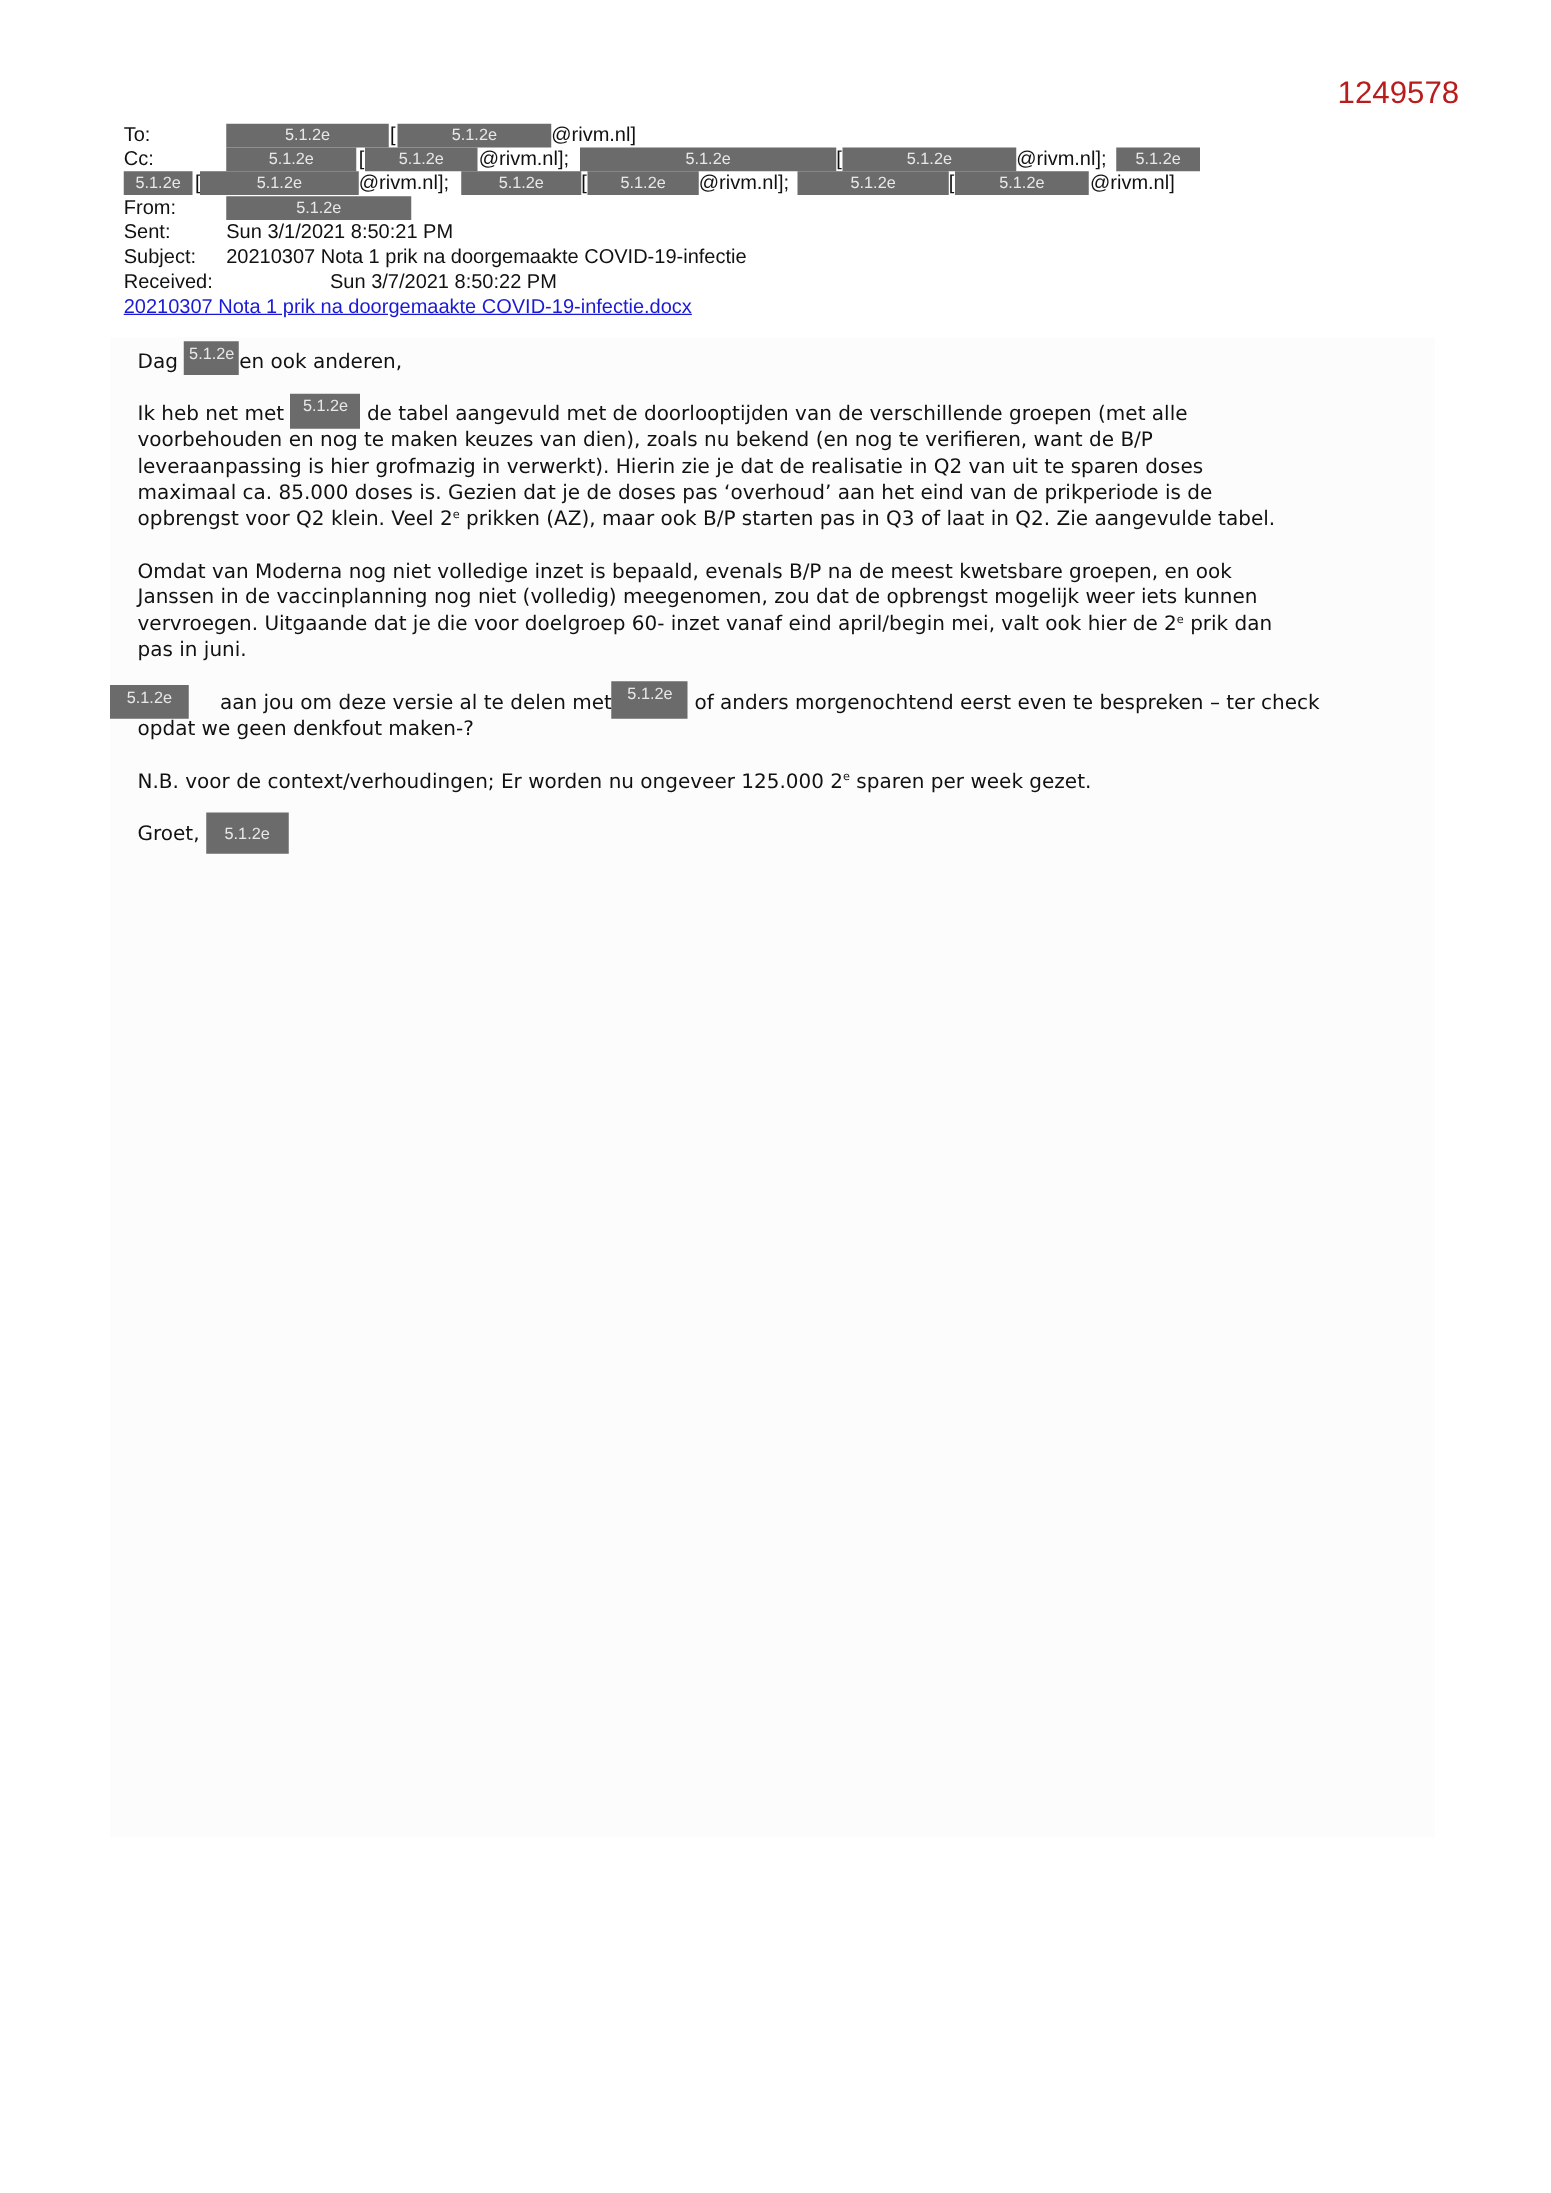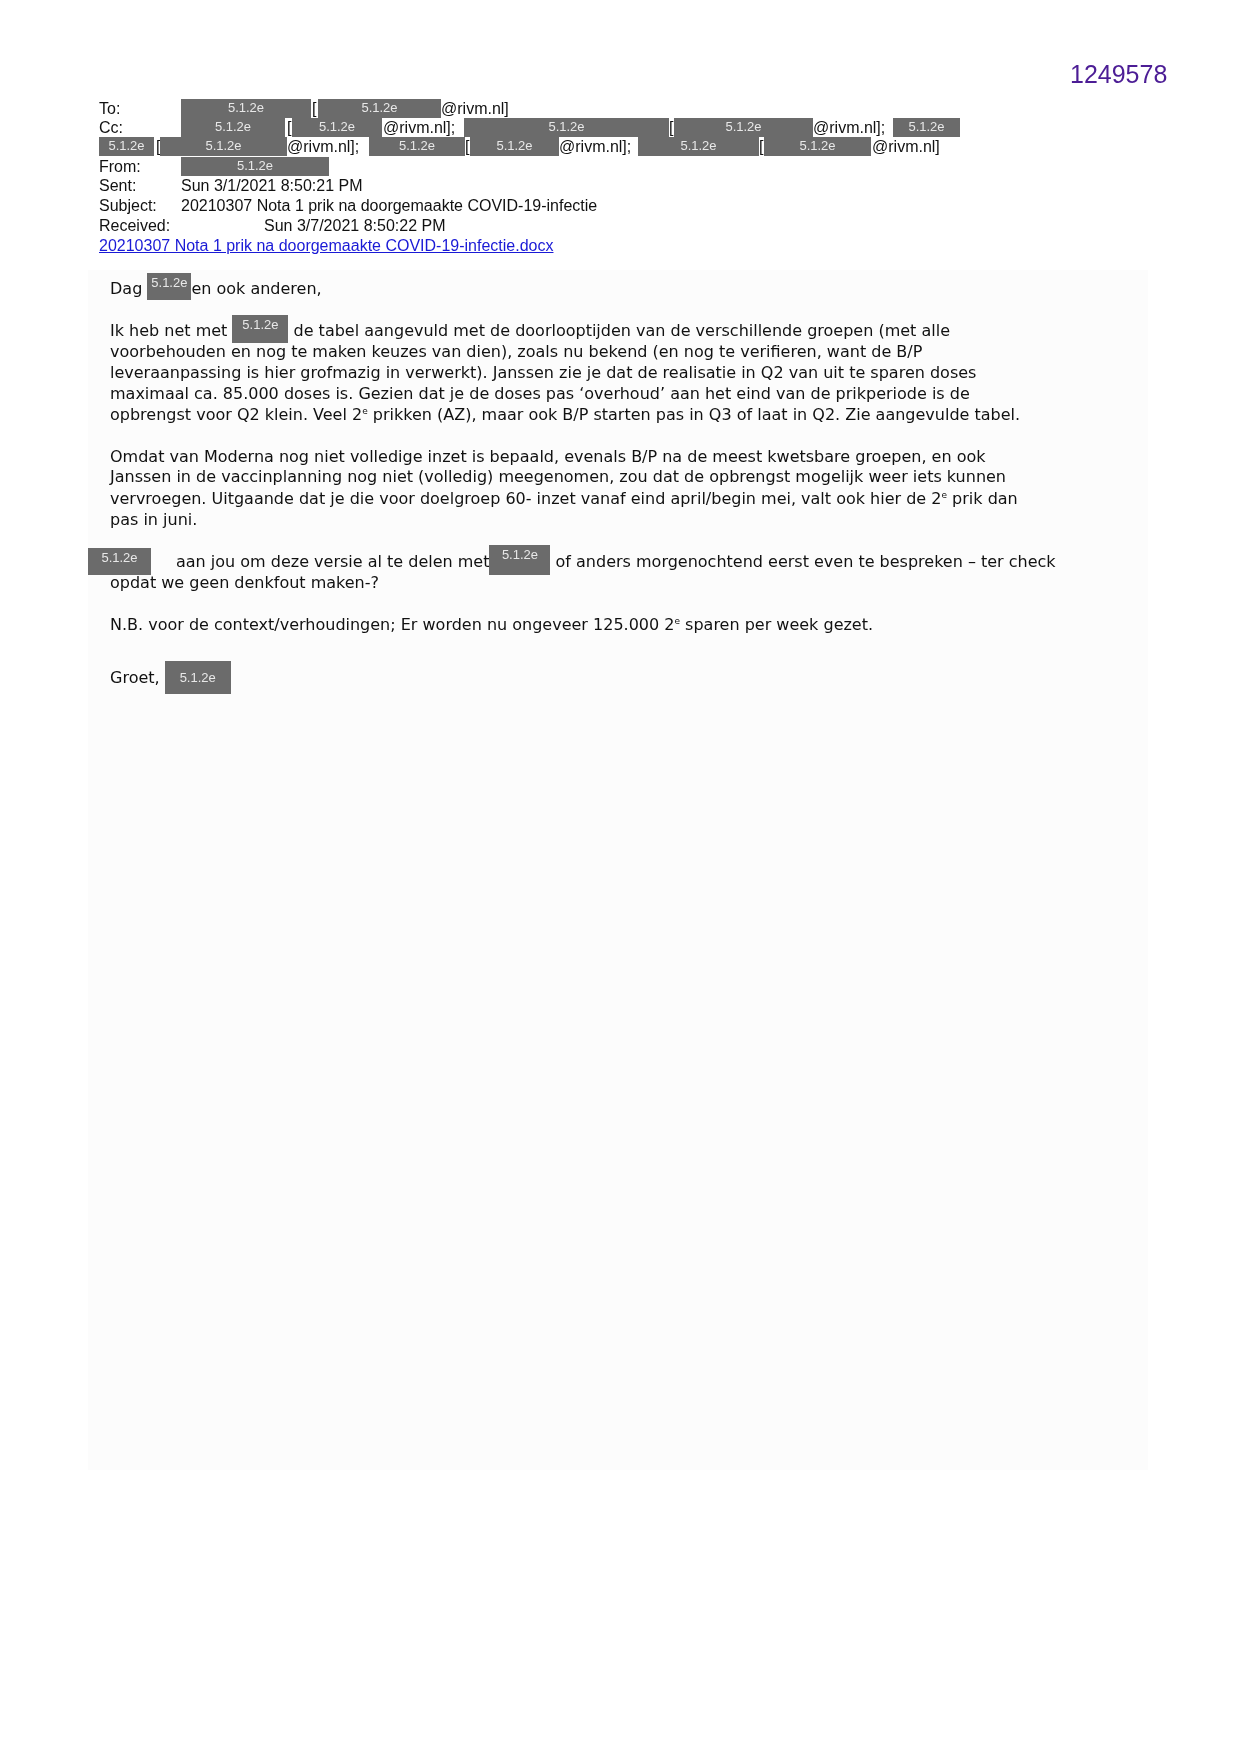--- a/index.html
+++ b/index.html
@@ -1,17 +1,17 @@
 <!DOCTYPE html>
 <html><head>
 <meta charset="utf-8">
 <style>
   html, body { margin:0; padding:0; background:#ffffff; }
   body { width:1241px; height:1754px; position:relative; overflow:hidden; font-family:"Liberation Sans", sans-serif; color:#111; }
-  .docnum { position:absolute; left:1070px; top:60px; font-size:25px; font-family:"Liberation Sans", sans-serif; color:#4c1d95; }
+  .docnum { position:absolute; left:1070px; top:60px; font-size:25px; font-family:"Liberation Sans", sans-serif; color:#b91c1c; }
   .body-bg { position:absolute; left:88px; top:270px; width:1060px; height:1200px; background:#fcfcfc; }
   .hdr { position:absolute; left:99px; font-size:16px; line-height:19px; font-family:"Liberation Sans", sans-serif; white-space:nowrap; }
   .hdr b { font-weight:normal; }
   .red { display:inline-block; background:#6b6b6b; color:#e8e8e8; font-size:13px; text-align:center; height:19px; line-height:17px; vertical-align:top; font-family:"Liberation Sans", sans-serif; }
   .redb { display:inline-block; background:#6b6b6b; color:#e8e8e8; font-size:13px; text-align:center; line-height:20px; vertical-align:top; font-family:"Liberation Sans", sans-serif; }
   .abs { position:absolute; }
   .link { color:#1a1ad6; text-decoration:underline;text-align:right; }
   .txt { position:absolute; left:110px; font-family:"DejaVu Sans", sans-serif; font-size:16px; line-height:21px; color:#111; white-space:nowrap; }
   sup { font-size:9px; vertical-align:6px; line-height:0; }
 </style>
@@ -85,21 +85,21 @@
   <span>Dag</span>
   <span class="redb" style="width:44px;height:27px;margin-top:-5px;">5.1.2e</span><span>en ook anderen,</span>
 </div>
 
 <div class="txt" style="top:320px;">
   <span>Ik heb net met</span>
   <span class="redb" style="width:56px;height:28px;margin-top:-5px;">5.1.2e</span>
   <span>de tabel aangevuld met de doorlooptijden van de verschillende groepen (met alle</span>
 </div>
 <div class="txt" style="top:341px;">voorbehouden en nog te maken keuzes van dien), zoals nu bekend (en nog te verifieren, want de B/P</div>
-<div class="txt" style="top:362px;">leveraanpassing is hier grofmazig in verwerkt). Janssen zie je dat de realisatie in Q2 van uit te sparen doses</div>
+<div class="txt" style="top:362px;">leveraanpassing is hier grofmazig in verwerkt). Hierin zie je dat de realisatie in Q2 van uit te sparen doses</div>
 <div class="txt" style="top:383px;">maximaal ca. 85.000 doses is. Gezien dat je de doses pas ‘overhoud’ aan het eind van de prikperiode is de</div>
 <div class="txt" style="top:404px;">
   <span>opbrengst voor Q2 klein. Veel 2</span><sup>e</sup><span> prikken (AZ), maar ook B/P starten pas in Q3 of laat in Q2. Zie aangevulde tabel.</span>
 </div>
 
 <div class="txt" style="top:446px;">Omdat van Moderna nog niet volledige inzet is bepaald, evenals B/P na de meest kwetsbare groepen, en ook</div>
 <div class="txt" style="top:450px;margin-top:16px;">Janssen in de vaccinplanning nog niet (volledig) meegenomen, zou dat de opbrengst mogelijk weer iets kunnen</div>
 <div class="txt" style="top:488px;">
   <span>vervroegen. Uitgaande dat je die voor doelgroep 60- inzet vanaf eind april/begin mei, valt ook hier de 2</span><sup>e</sup><span> prik dan</span>
 </div>
@@ -111,16 +111,16 @@
 <div class="txt" style="top:551px;left:160px;margin-left:16px;">
   <span>aan jou om deze versie al te delen met</span><span class="redb" style="width:61px;height:30px;margin-top:-6px;">5.1.2e</span>
   <span>of anders morgenochtend eerst even te bespreken – ter check</span>
 </div>
 <div class="txt" style="top:572px;">opdat we geen denkfout maken-?</div>
 
 <div class="txt" style="top:614px;">
   <span>N.B. voor de context/verhoudingen; Er worden nu ongeveer 125.000 2</span><sup>e</sup><span> sparen per week gezet.</span>
 </div>
 
-<div class="txt" style="top:656px;margin-top:11px;">
+<div class="txt" style="top:656px;">
   <span>Groet,</span>
   <span class="redb" style="width:66px;height:33px;line-height:33px;margin-top:-6px;">5.1.2e</span>
 </div>
 
 </body></html>

